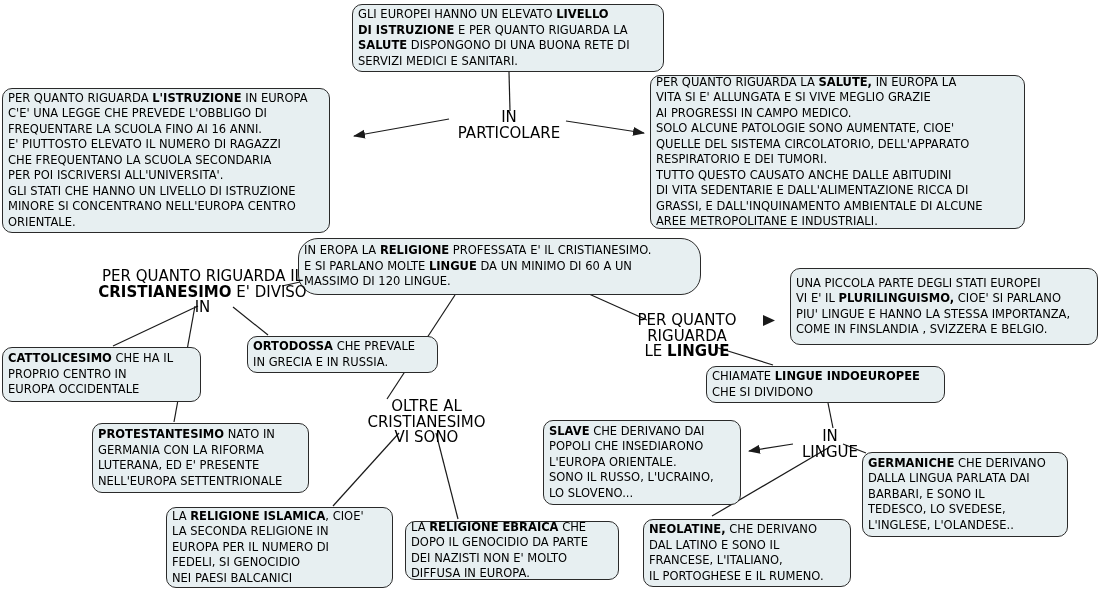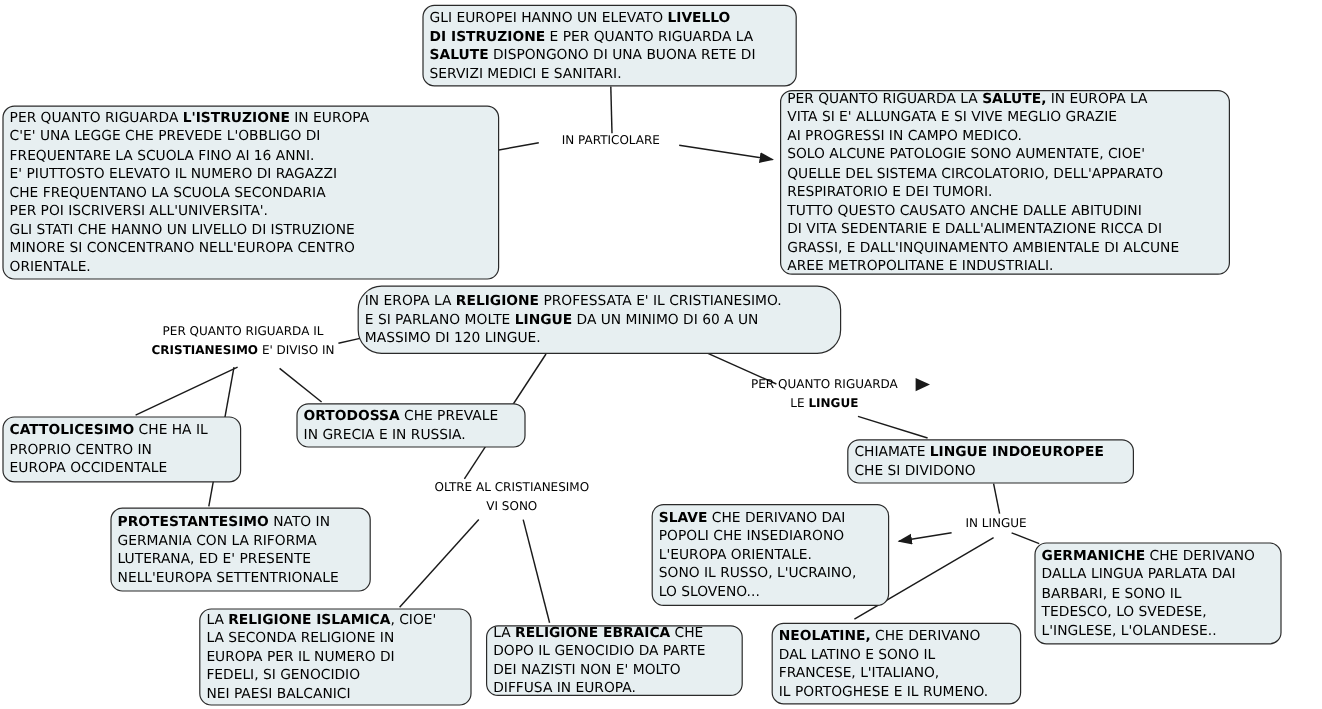--- a/index.html
+++ b/index.html
@@ -33,21 +33,21 @@
   }
   .node .txt {
     width: 100%;
     text-align: left;
     white-space: pre-line;
   }
   .lbl {
     position: absolute;
     z-index: 1;
     color: #000;
-    font-size: 10px;
+    font-size: 15px;
     line-height: 15.5px;
     text-align: center;
     white-space: pre-line;
   }
   b { font-weight: bold; }
   line { stroke: #1a1a1a; stroke-width: 1.2; }
 </style>
 </head>
 <body>
 
@@ -78,21 +78,21 @@
     <line x1="843" y1="444" x2="866" y2="453"></line>
   </svg>
 
   <div class="node" style="left:352px; top:4px; width:312px; height:68px;">
     <div class="txt"><span>GLI EUROPEI HANNO UN ELEVATO </span><b>LIVELLO
 DI ISTRUZIONE</b><span> E PER QUANTO RIGUARDA LA
 </span><b>SALUTE</b><span> DISPONGONO DI UNA BUONA RETE DI
 SERVIZI MEDICI E SANITARI.</span></div>
   </div>
 
-  <div class="node" style="left:2px; top:88px; width:414px; height:145px;">
+  <div class="node" style="left:2px; top:88px; width:328px; height:145px;">
     <div class="txt"><span>PER QUANTO RIGUARDA </span><b>L'ISTRUZIONE</b><span> IN EUROPA
 C'E' UNA LEGGE CHE PREVEDE L'OBBLIGO DI
 FREQUENTARE LA SCUOLA FINO AI 16 ANNI.
 E' PIUTTOSTO ELEVATO IL NUMERO DI RAGAZZI
 CHE FREQUENTANO LA SCUOLA SECONDARIA
 PER POI ISCRIVERSI ALL'UNIVERSITA'.
 GLI STATI CHE HANNO UN LIVELLO DI ISTRUZIONE
 MINORE SI CONCENTRANO NELL'EUROPA CENTRO
 ORIENTALE.</span></div>
   </div>
@@ -109,20 +109,26 @@
 GRASSI, E DALL'INQUINAMENTO AMBIENTALE DI ALCUNE
 AREE METROPOLITANE E INDUSTRIALI.</span></div>
   </div>
 
   <div class="node" style="left:298px; top:238px; width:403px; height:57px;border-radius:20px;">
     <div class="txt"><span>IN EROPA LA </span><b>RELIGIONE</b><span> PROFESSATA E' IL CRISTIANESIMO.
 E SI PARLANO MOLTE </span><b>LINGUE</b><span> DA UN MINIMO DI 60 A UN
 MASSIMO DI 120 LINGUE.</span></div>
   </div>
 
+  <div class="node" style="left:790px; top:268px; width:308px; height:77px;">
+    <div class="txt"><span>UNA PICCOLA PARTE DEGLI STATI EUROPEI
+VI E' IL </span><b>PLURILINGUISMO,</b><span> CIOE' SI PARLANO
+PIU' LINGUE E HANNO LA STESSA IMPORTANZA,
+COME IN FINSLANDIA , SVIZZERA E BELGIO.</span></div>
+  </div>
 
   <div class="node" style="left:2px; top:347px; width:199px; height:55px;">
     <div class="txt"><b>CATTOLICESIMO</b><span> CHE HA IL
 PROPRIO CENTRO IN
 EUROPA OCCIDENTALE</span></div>
   </div>
 
   <div class="node" style="left:247px; top:336px; width:191px; height:37px;">
     <div class="txt"><b>ORTODOSSA</b><span> CHE PREVALE
 IN GRECIA E IN RUSSIA.</span></div>

